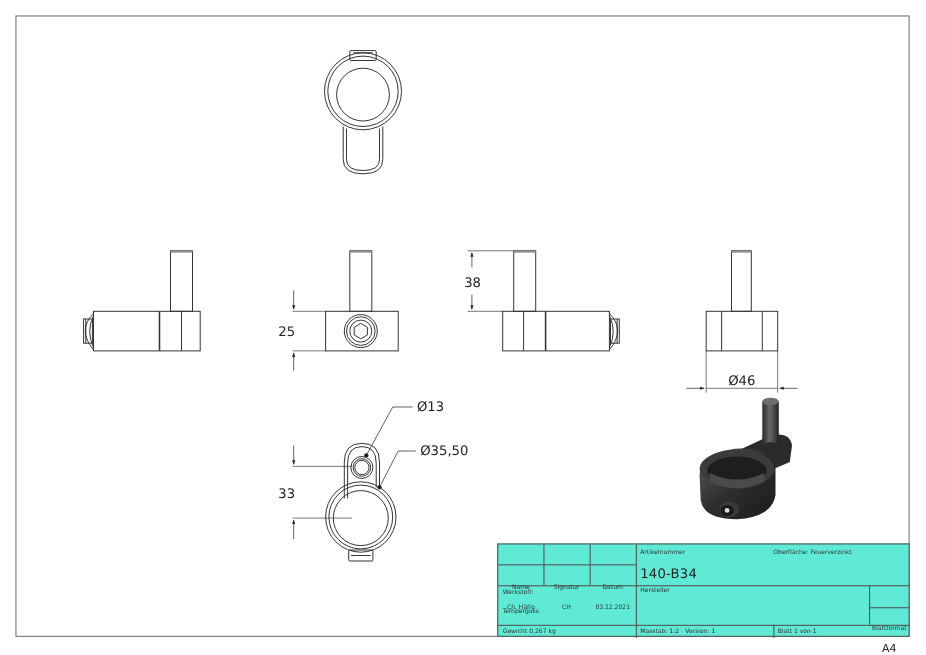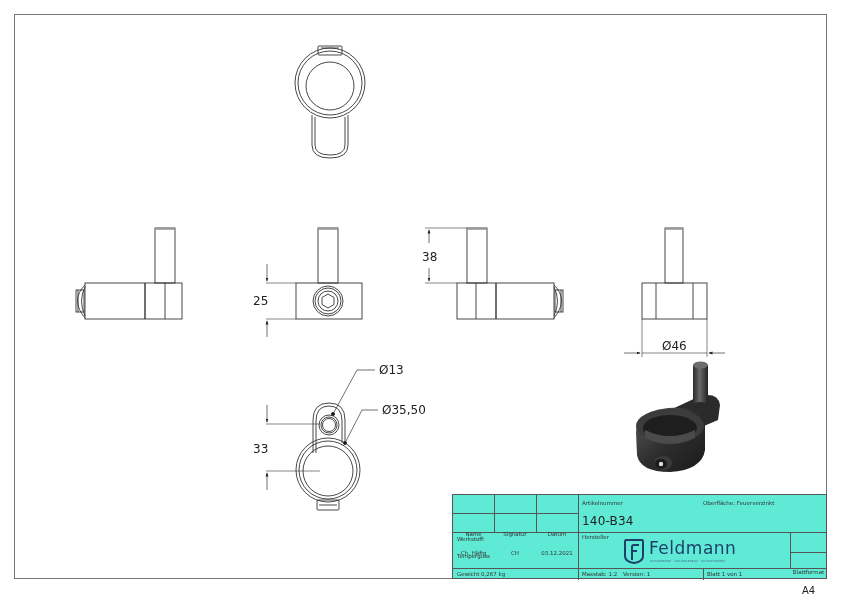--- a/index.html
+++ b/index.html
@@ -179,28 +179,20 @@
 
     <div class="cell center" style="left:0;top:18px;width:41px;height:19px;">Ch. Häfig</div>
     <div class="cell center" style="left:41px;top:18px;width:42px;height:19px;">CH</div>
     <div class="cell center" style="left:83px;top:18px;width:42px;height:19px;">03.12.2021</div>
     <div class="cell artnr" style="left:129px;top:19px;">140-B34</div>
 
     <div class="cell" style="left:4px;top:41px;">Werkstoff:</div>
     <div class="cell" style="left:4px;top:58px;">Temperguss</div>
 
     <div class="cell" style="left:129px;top:39px;">Hersteller</div>
-    <div class="cell" style="left:170px;top:42px;width:160px;height:30px;">
-      <svg width="22" height="28" viewBox="0 0 22 28" style="position:absolute;left:0;top:0;">
-        <path d="M3,3 L19,3 Q20,3 20,5 L20,19 Q20,25 11,26 Q2,25 2,19 L2,5 Q2,3 3,3 Z" fill="none" stroke="#1f3f6b" stroke-width="2"></path>
-        <path d="M9,23 L9,10 Q9,8 11,8 L16,8 M9,14 L14,14" fill="none" stroke="#1f3f6b" stroke-width="2"></path>
-      </svg>
-      <div class="logo-text" style="position:absolute;left:26px;top:1px;">Feldmann</div>
-      <div class="logo-sub" style="position:absolute;left:27px;top:22px;">SCHLOSSEREI · GELÄNDERBAU · SCHWEISSEREI</div>
-    </div>
 
     <div class="cell center" style="left:337px;top:37px;width:37px;height:20px;">Blattformat</div>
     <div class="cell center a4" style="left:337px;top:57px;width:37px;height:16px;">A4</div>
 
     <div class="cell" style="left:4px;top:76px;">Gewicht 0,267 kg</div>
     <div class="cell" style="left:129px;top:76px;">Masstab: 1:2</div>
     <div class="cell" style="left:170px;top:76px;">Version: 1</div>
     <div class="cell" style="left:254px;top:76px;">Blatt 1 von 1</div>
   </div>
 </div>

